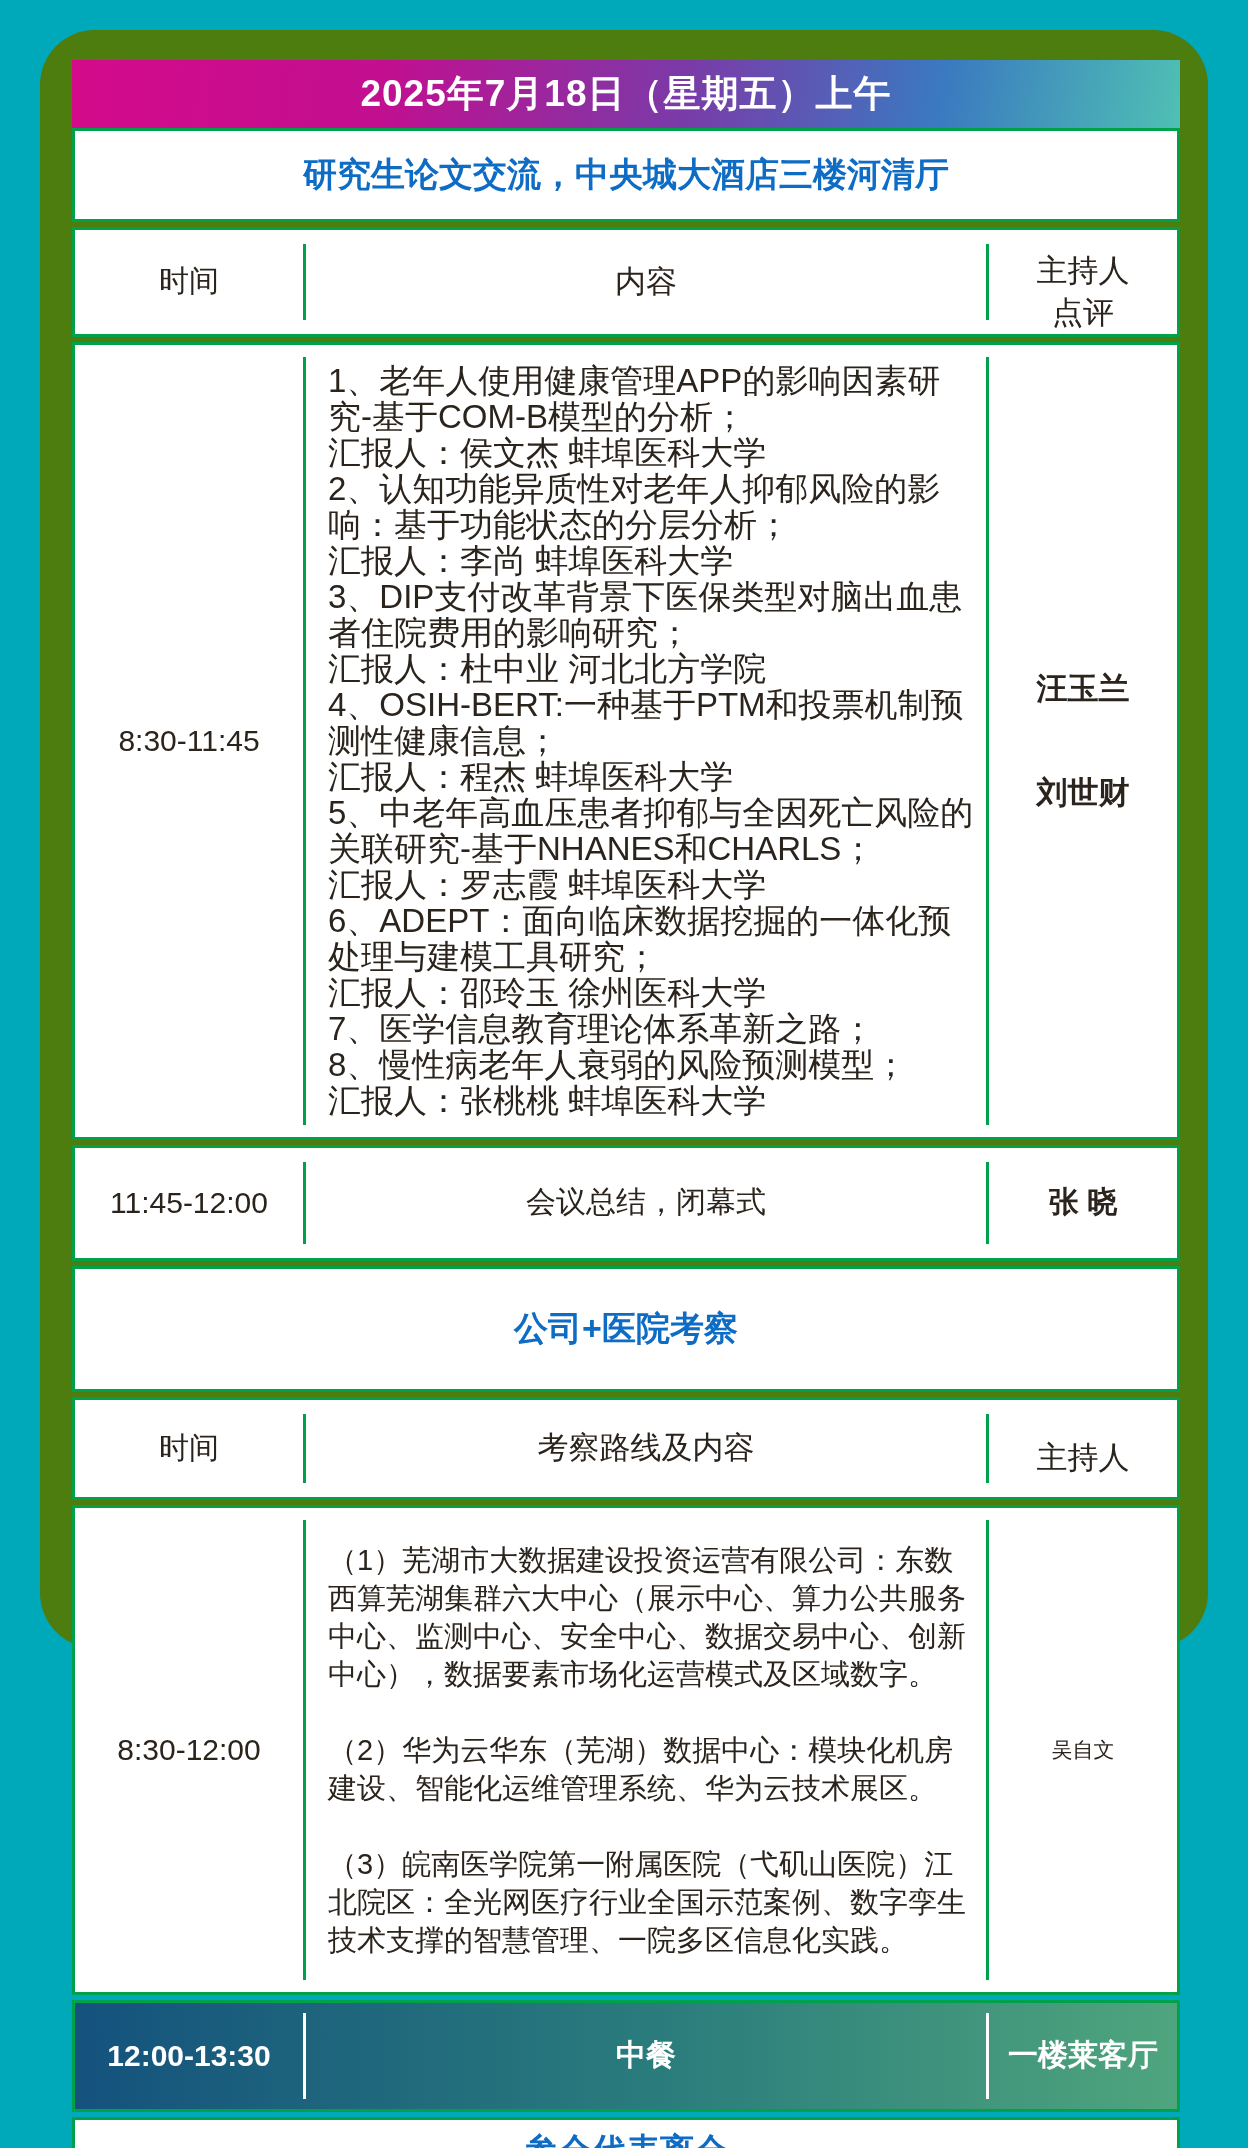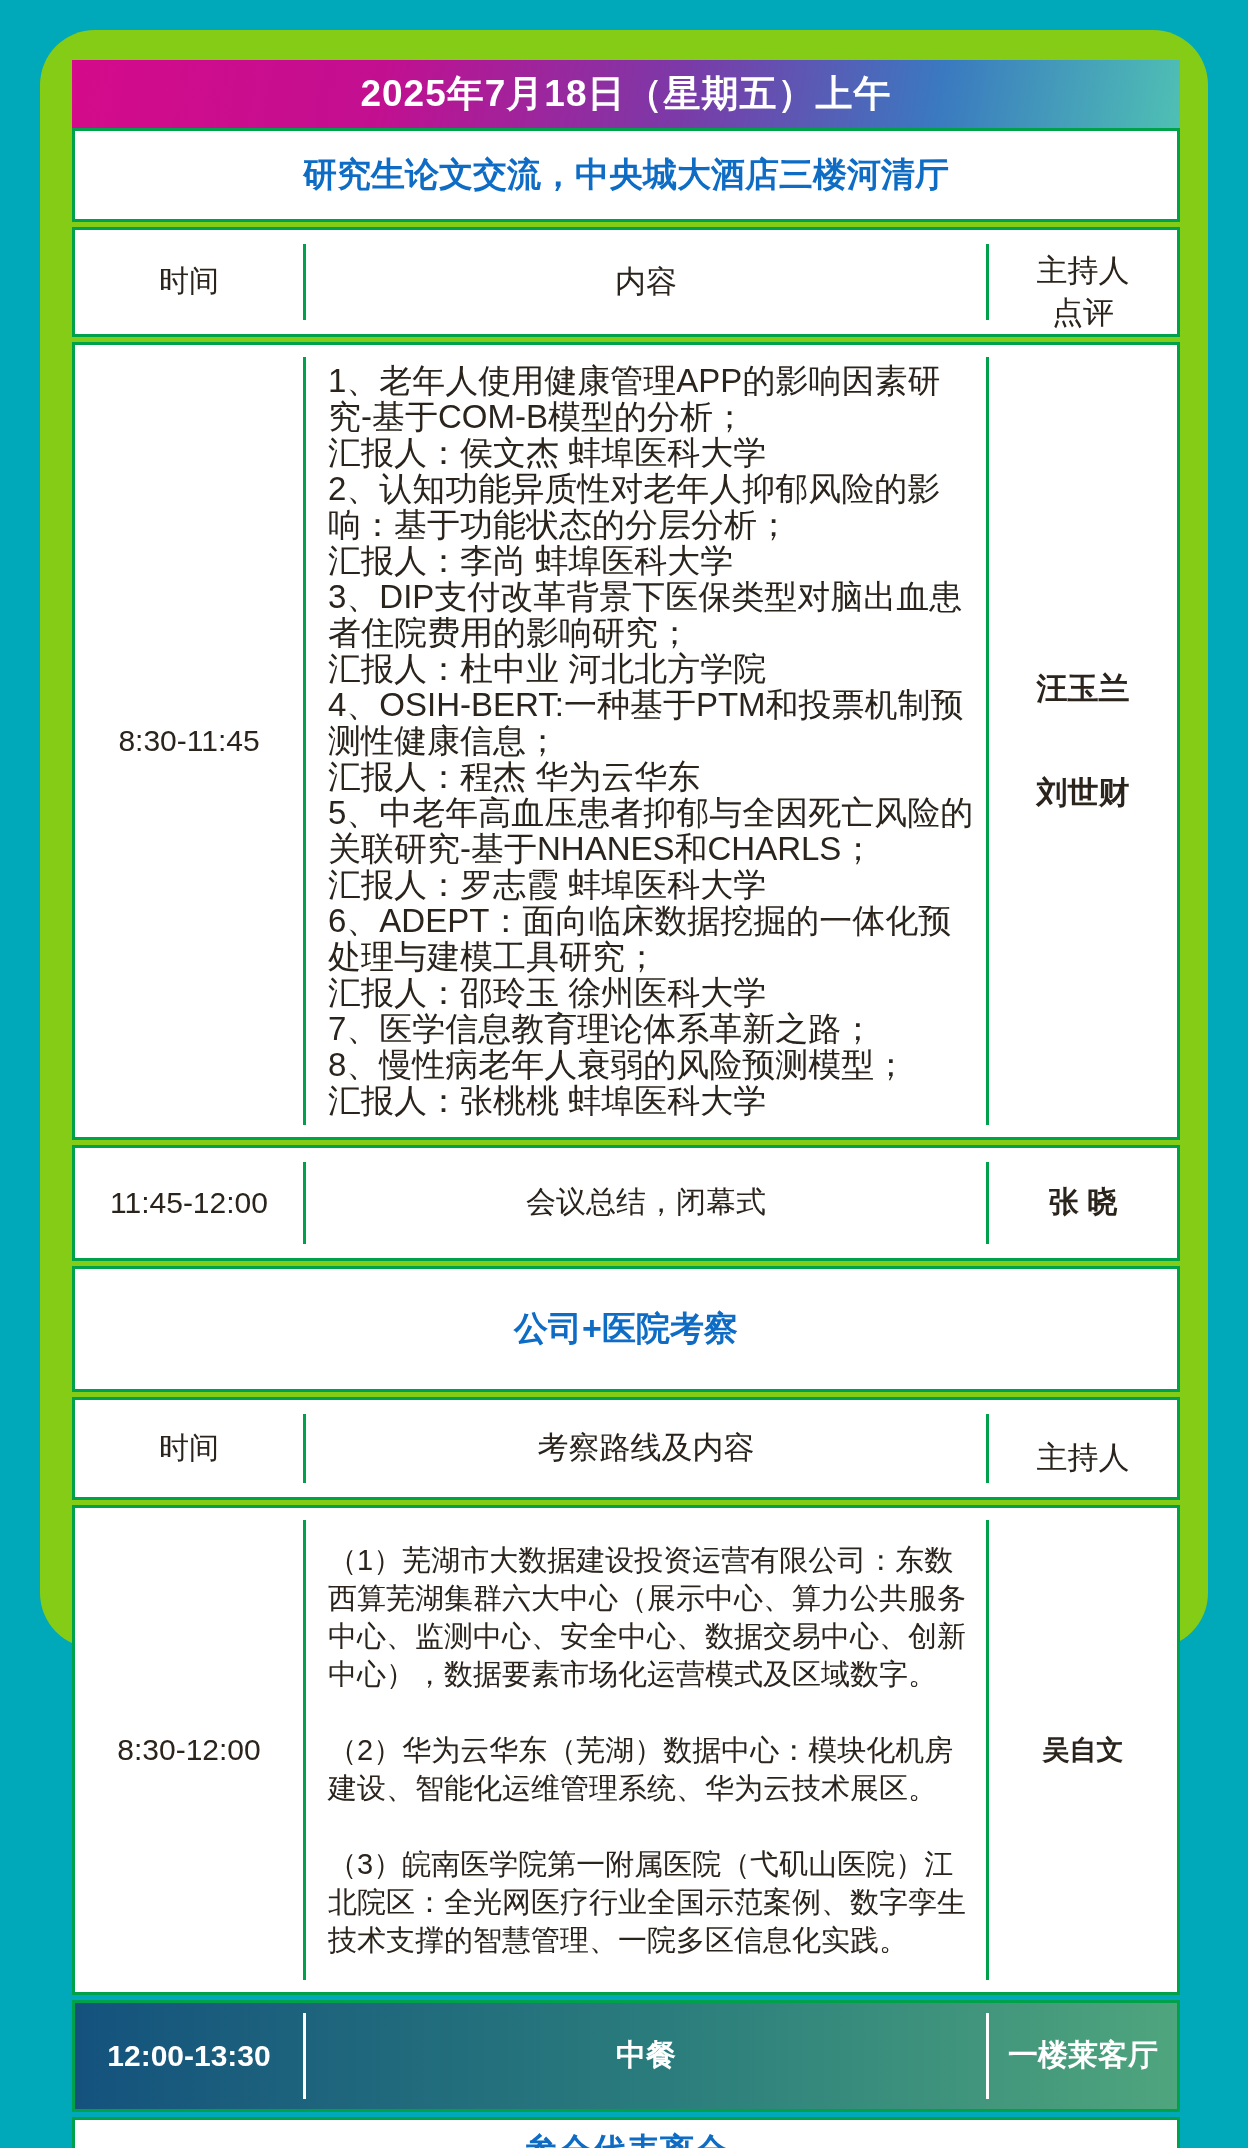--- a/index.html
+++ b/index.html
@@ -12,21 +12,21 @@
     overflow: hidden;
     font-family: "Liberation Sans", sans-serif;
     color: #2b241d;
   }
   .card {
     position: absolute;
     left: 40px;
     top: 30px;
     width: 1168px;
     height: 1618px;
-    background: #84cc16;
+    background: #4d7c0f;
     border-radius: 55px;
   }
   .inner {
     position: absolute;
     left: 32px;
     top: 30px;
     width: 1108px;
   }
   .banner {
     height: 68px;
@@ -88,21 +88,21 @@
   .bigrow1 .col-content { padding: 4px 10px 4px 22px; font-size: 33px; line-height: 36px; }
   .bigrow1 .col-host { gap: 62px; font-weight: bold; font-size: 31px; }
 
   .closing-row { min-height: 116px; font-size: 30px; }
   .closing-row .col-content { align-items: center; }
   .closing-row .col-host { font-weight: bold; }
 
   .bigrow2 { min-height: 420px; }
   .bigrow2 .col-content { padding: 14px 14px 14px 22px; font-size: 29px; line-height: 38px; }
   .bigrow2 .col-content p { margin: 19px 0; }
-  .bigrow2 .col-host { font-weight: bold; font-size: 27px; }
+  .bigrow2 .col-host { font-weight: normal; font-size: 21px; }
 
   .lunch-row {
     min-height: 112px;
     background: linear-gradient(90deg, #14527d 0%, #2b7e7c 55%, #4fa57d 100%);
     color: #ffffff;
     font-weight: bold;
     font-size: 30px;
   }
   .lunch-row .col-content { align-items: center; }
 </style>
@@ -143,21 +143,21 @@
           <div>
             <div>2、认知功能异质性对老年人抑郁风险的影响：基于功能状态的分层分析；</div>
             <div>汇报人：李尚 蚌埠医科大学</div>
           </div>
           <div>
             <div>3、DIP支付改革背景下医保类型对脑出血患者住院费用的影响研究；</div>
             <div>汇报人：杜中业 河北北方学院</div>
           </div>
           <div>
             <div>4、OSIH-BERT:一种基于PTM和投票机制预测性健康信息；</div>
-            <div>汇报人：程杰 华为云华东</div>
+            <div>汇报人：程杰 蚌埠医科大学</div>
           </div>
           <div>
             <div>5、中老年高血压患者抑郁与全因死亡风险的关联研究-基于NHANES和CHARLS；</div>
             <div>汇报人：罗志霞 蚌埠医科大学</div>
           </div>
           <div>
             <div>6、ADEPT：面向临床数据挖掘的一体化预处理与建模工具研究；</div>
             <div>汇报人：邵玲玉 徐州医科大学</div>
           </div>
           <div>

